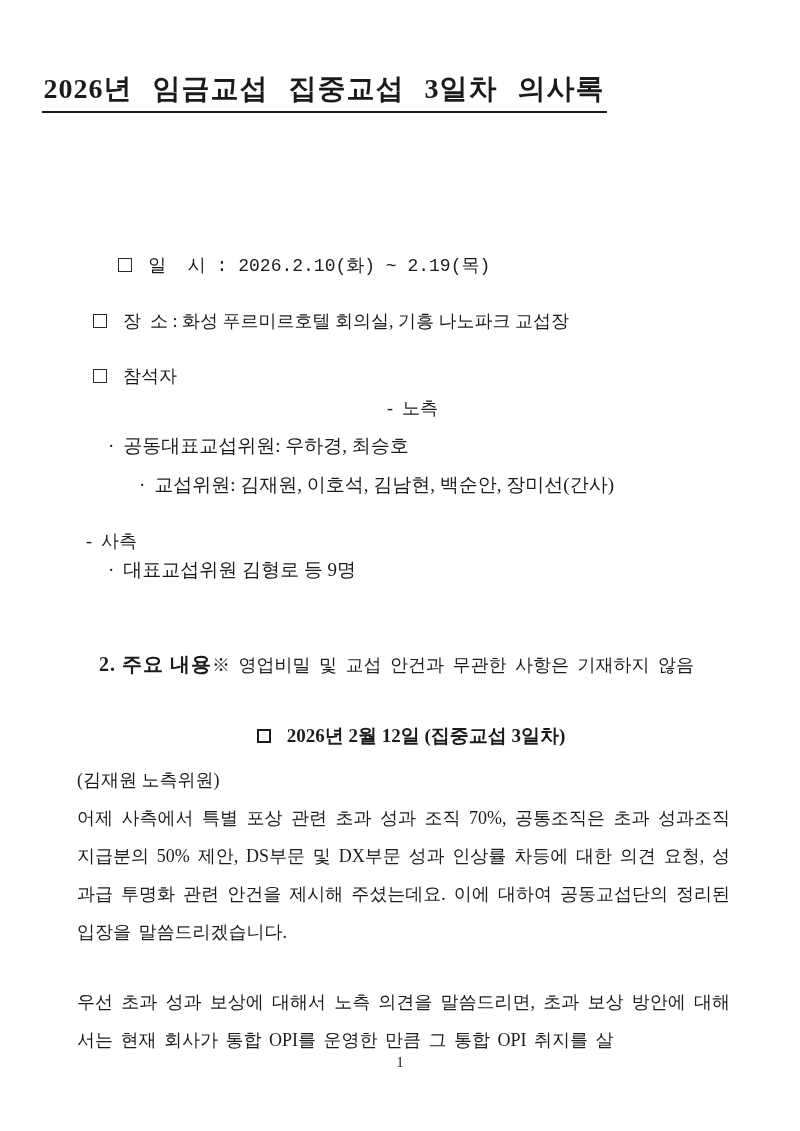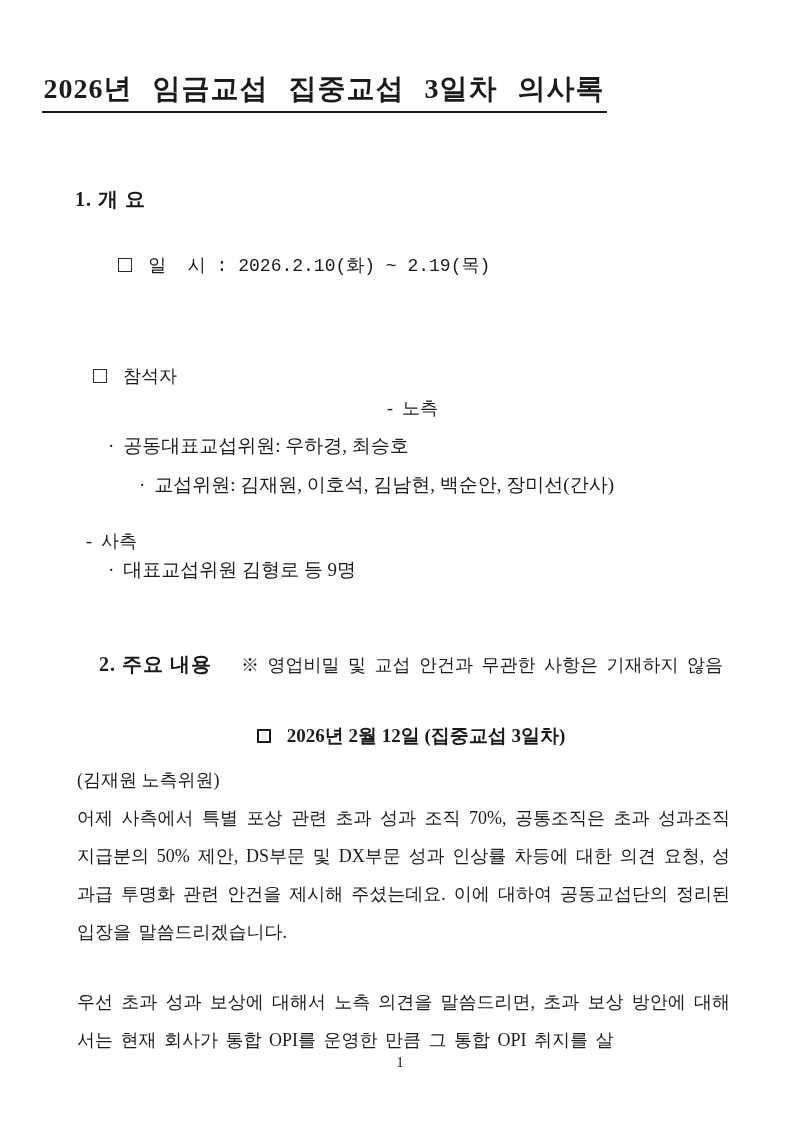--- a/index.html
+++ b/index.html
@@ -61,21 +61,21 @@
   .dash-item { font-size: 18px; left: 86px; }
   .dash-bullet { margin-right: 9px; }
   .dot-item { font-size: 19px; left: 108px; }
   .dot-bullet { margin-right: 9px; }
 
   .sec2-note {
     font-size: 18px;
     font-weight: normal;
     letter-spacing: 0;
     word-spacing: 4px;
-    margin-left: 29px;
+    margin-left: 0;
     white-space: pre-wrap;
   }
 
   .session-heading {
     font-size: 19px;
     font-weight: bold;
     white-space: pre-wrap;
     text-align: center;
   }
 
@@ -101,26 +101,28 @@
 </style>
 </head>
 <body>
 
 <div class="page">
 
   <div class="doc-title-wrap">
     <span class="doc-title">2026년 임금교섭 집중교섭 3일차 의사록</span>
   </div>
 
-  <div class="abs sec-heading" style="top:186px;">1. 개 요</div>
 
   <div class="abs sq-item" style="top:233px;font-family:Liberation Mono, monospace;">
     <span class="sq"></span><span>일  시 : 2026.2.10(화) ~ 2.19(목)</span>
   </div>
 
+  <div class="abs sq-item" style="top:288px;">
+    <span class="sq"></span><span>장  소 : 화성 푸르미르호텔 회의실, 기흥 나노파크 교섭장</span>
+  </div>
 
   <div class="abs sq-item" style="top:343px;">
     <span class="sq"></span><span>참석자</span>
   </div>
 
   <div class="abs dash-item" style="top:396px;text-align:center;">
     <span class="dash-bullet">-</span><span>노측</span>
   </div>
 
   <div class="abs dot-item" style="top:433px;">

